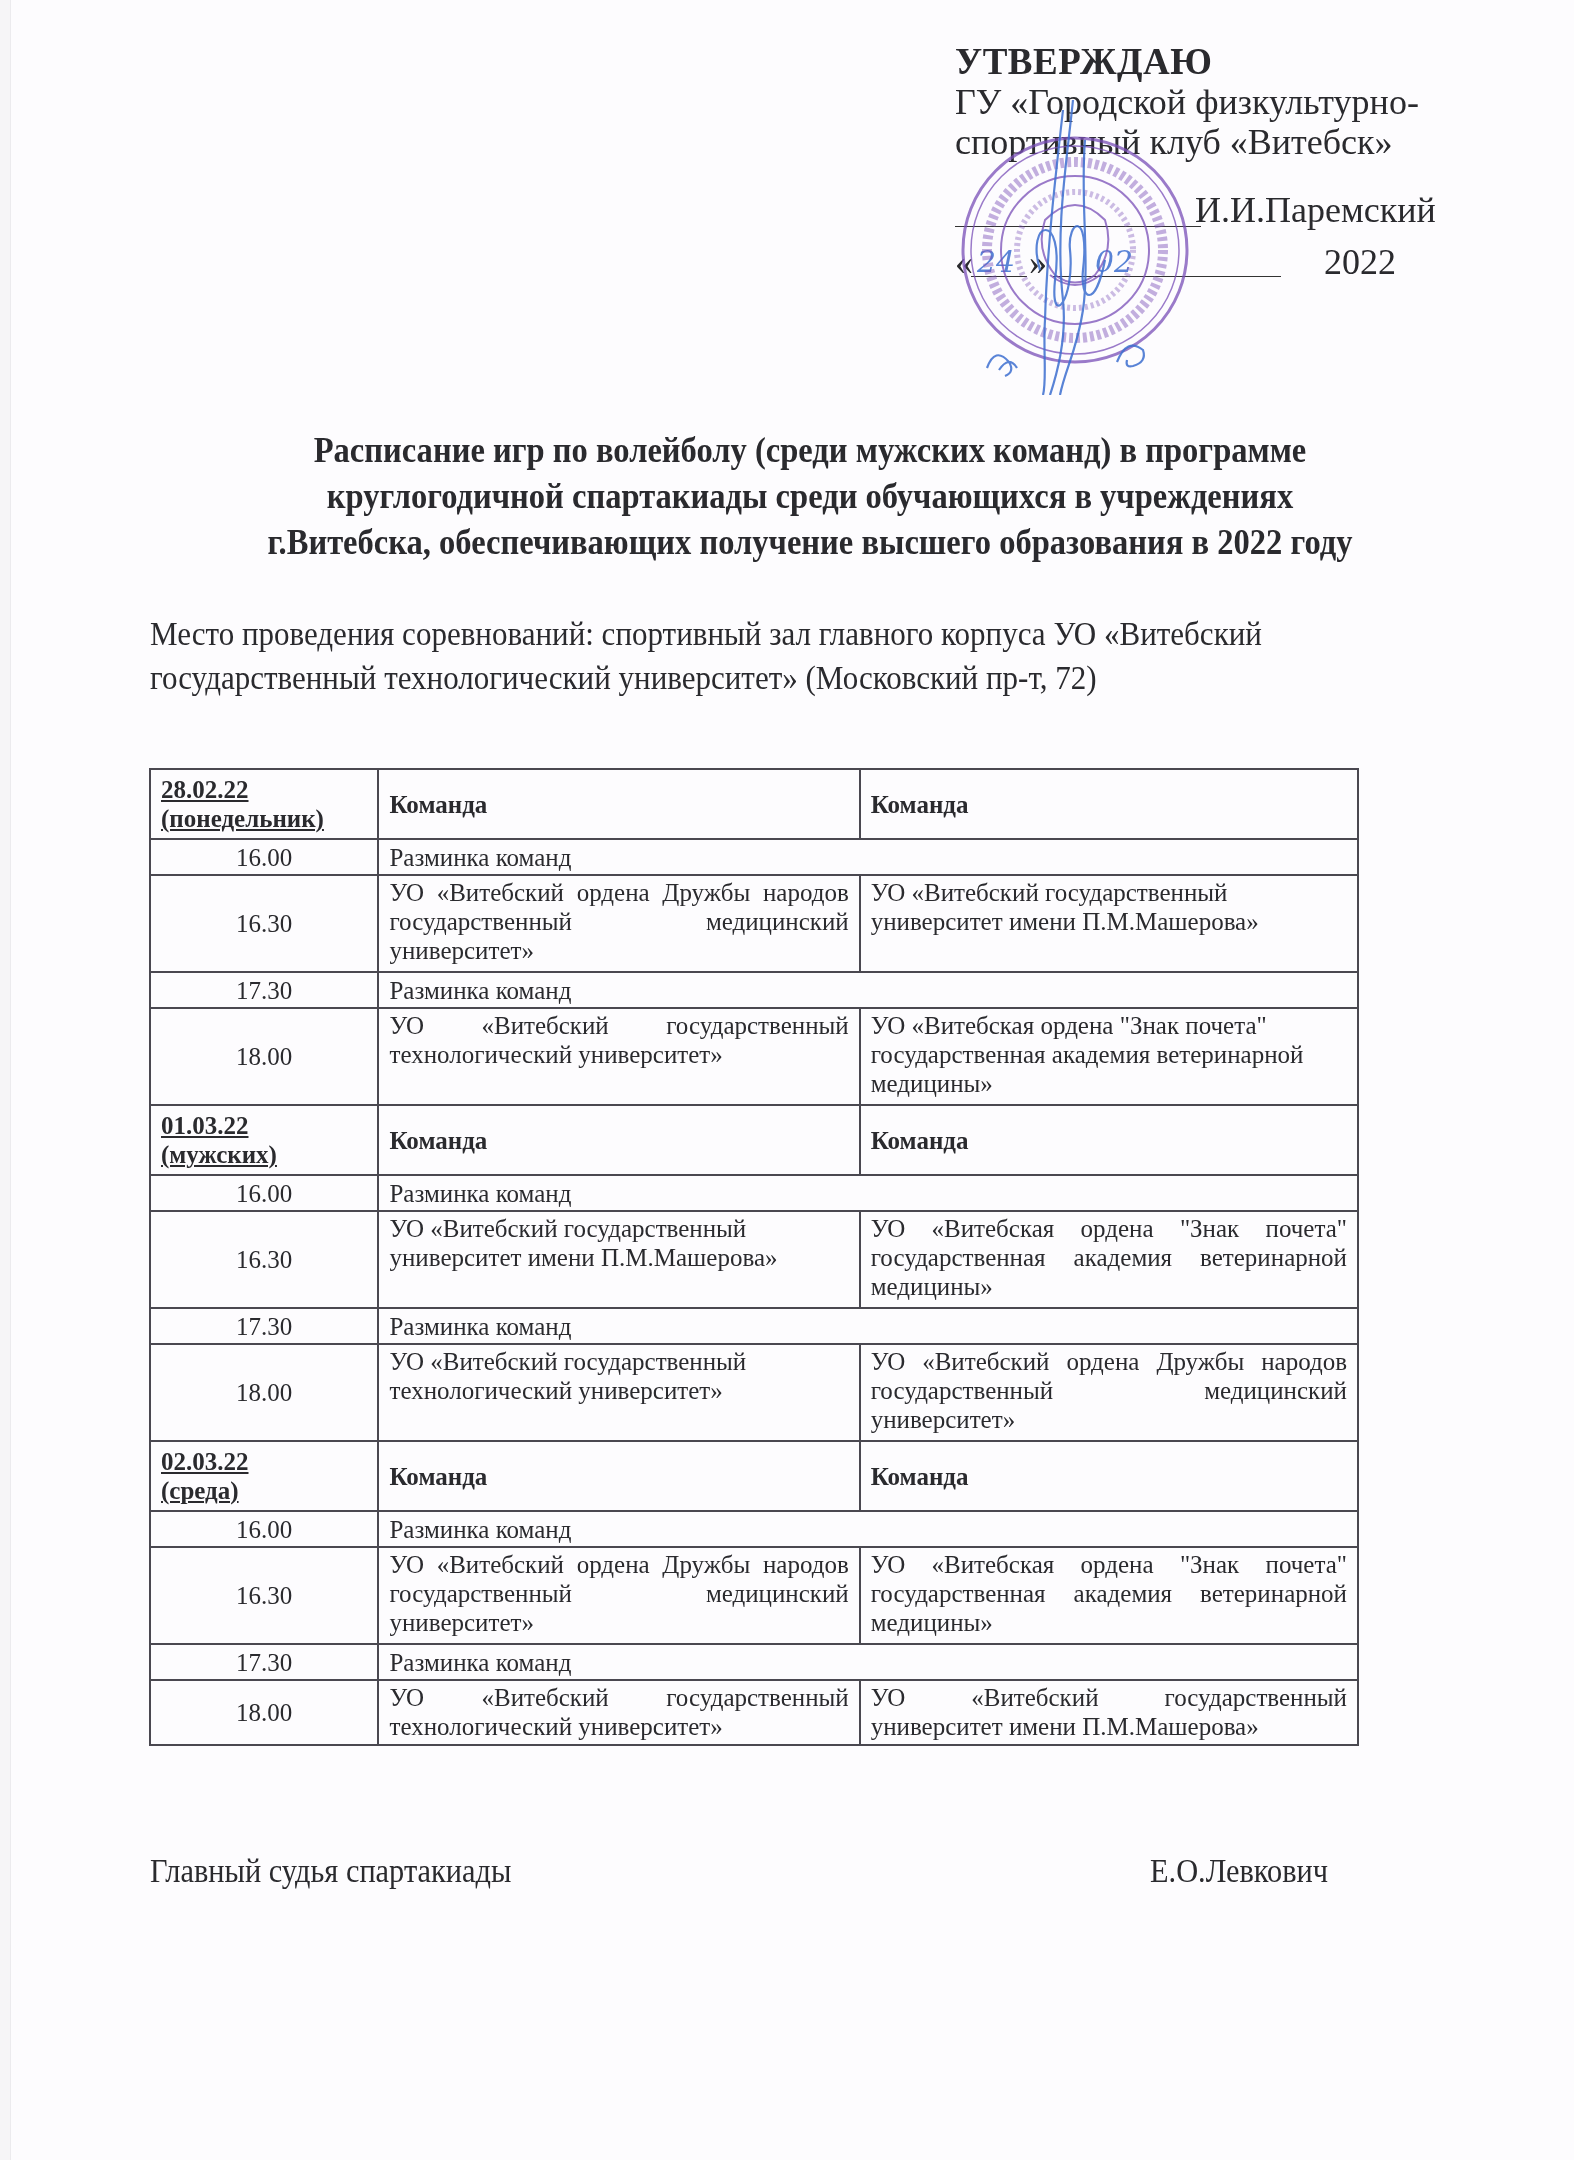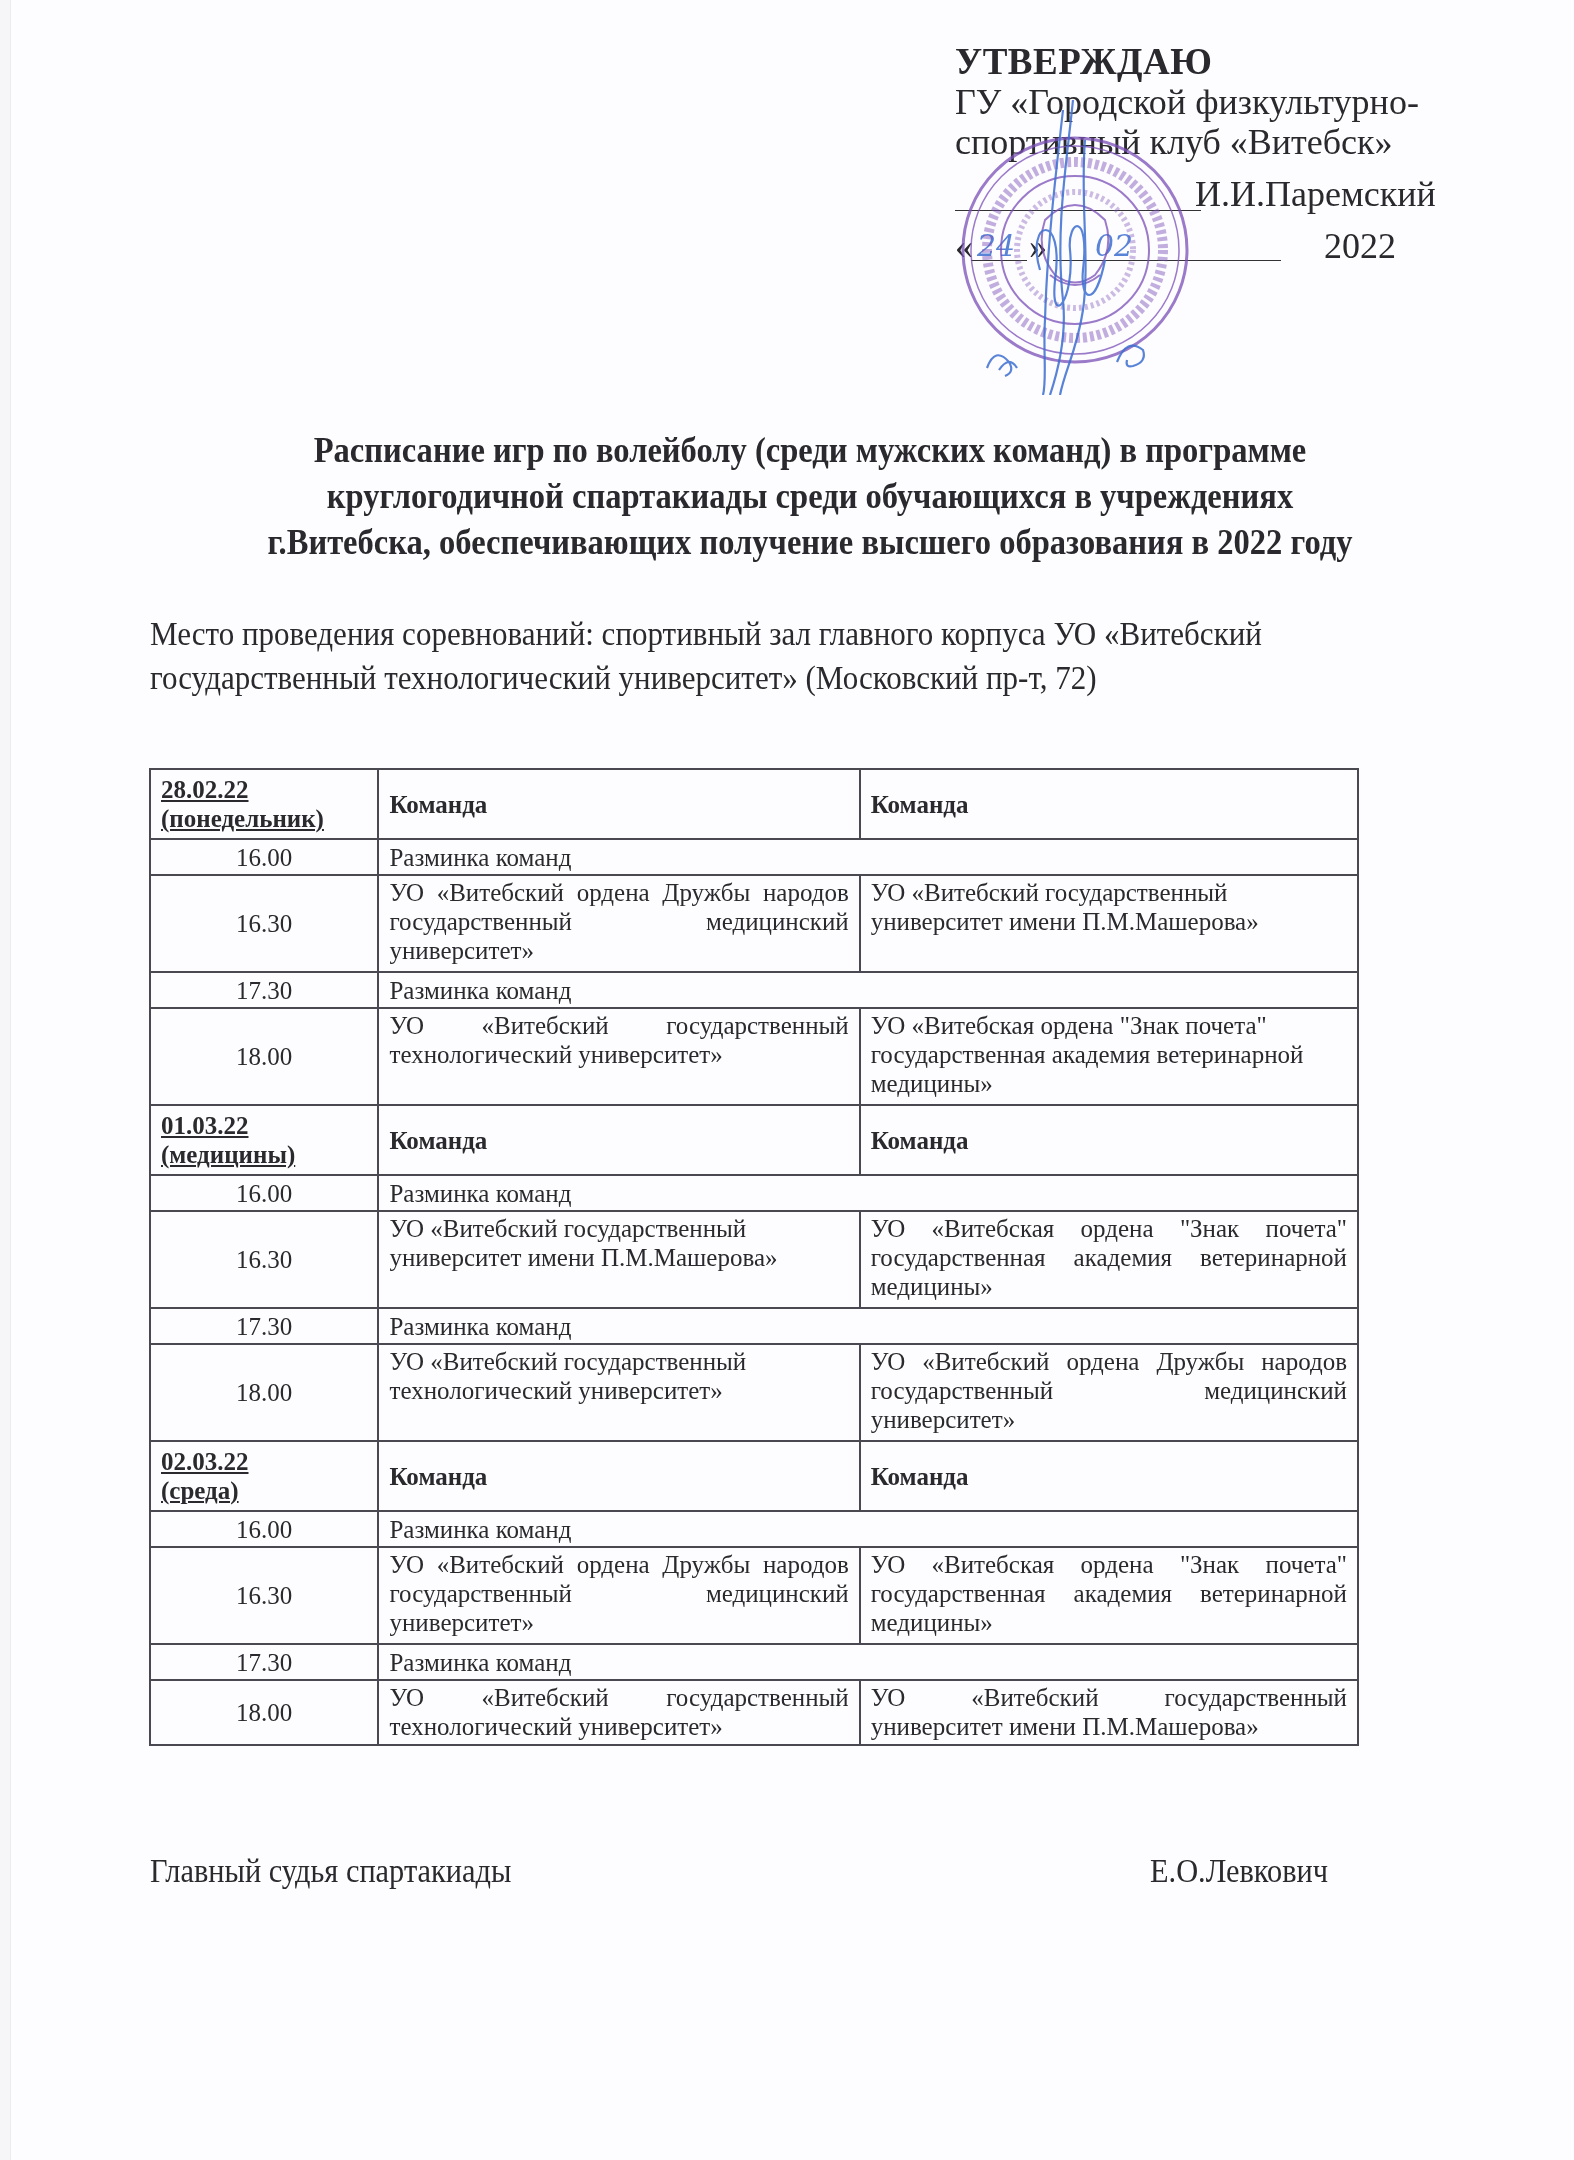--- a/index.html
+++ b/index.html
@@ -9,21 +9,21 @@
     position: relative; overflow: hidden;
     font-family: "Liberation Serif", serif;
     color: #2a2a2e;
   }
   .page-edge { position: absolute; left: 0; top: 0; width: 10px; height: 2160px; background: #f6f5f7; border-right: 1px solid #ecebee; }
 
   
   .approve { position: absolute; left: 955px; top: 42px; width: 520px; font-size: 36px; line-height: 40px; }
   .approve .title { font-weight: bold; font-size: 37px; letter-spacing: 0.5px; }
   .approve .line { white-space: nowrap; }
-  .approve .sign-row { position: relative; height: 44px; margin-top: 12px; }
+  .approve .sign-row { position: relative; height: 44px; margin-top: 28px; }
   .approve .sign-row .blank { position: absolute; left: 0; top: 36px; width: 246px; border-bottom: 1.5px solid #333; }
   .approve .sign-row .name { position: absolute; left: 240px; top: 0; }
   .approve .date-row { position: relative; height: 46px; margin-top: 4px; }
   .approve .date-row .q1 { position: absolute; left: 0; top: 4px; }
   .approve .date-row .d-blank { position: absolute; left: 16px; top: 38px; width: 56px; border-bottom: 1.5px solid #333; }
   .approve .date-row .q2 { position: absolute; left: 74px; top: 4px; }
   .approve .date-row .m-blank { position: absolute; left: 98px; top: 38px; width: 228px; border-bottom: 1.5px solid #333; }
   .approve .date-row .year { position: absolute; left: 333px; top: 4px; margin-left: 36px; }
 
   .stamp { position: absolute; left: 955px; top: 100px; width: 250px; height: 295px; pointer-events: none; }
@@ -144,21 +144,21 @@
         <td class="warm-cell" colspan="2">Разминка команд</td>
       </tr>
       <tr class="r-game">
         <td class="time-cell">18.00</td>
         <td class="team-cell">УО «Витебский государственный технологический университет»</td>
         <td class="team-cell left">УО «Витебская ордена "Знак почета" государственная академия ветеринарной медицины»</td>
       </tr>
       <tr class="r-head">
         <td class="day-cell">
           <div>01.03.22</div>
-          <div>(медицины)</div>
+          <div>(мужских)</div>
         </td>
         <td class="head-cell">Команда</td>
         <td class="head-cell">Команда</td>
       </tr>
       <tr class="r-warm">
         <td class="time-cell">16.00</td>
         <td class="warm-cell" colspan="2">Разминка команд</td>
       </tr>
       <tr class="r-game">
         <td class="time-cell">16.30</td>

